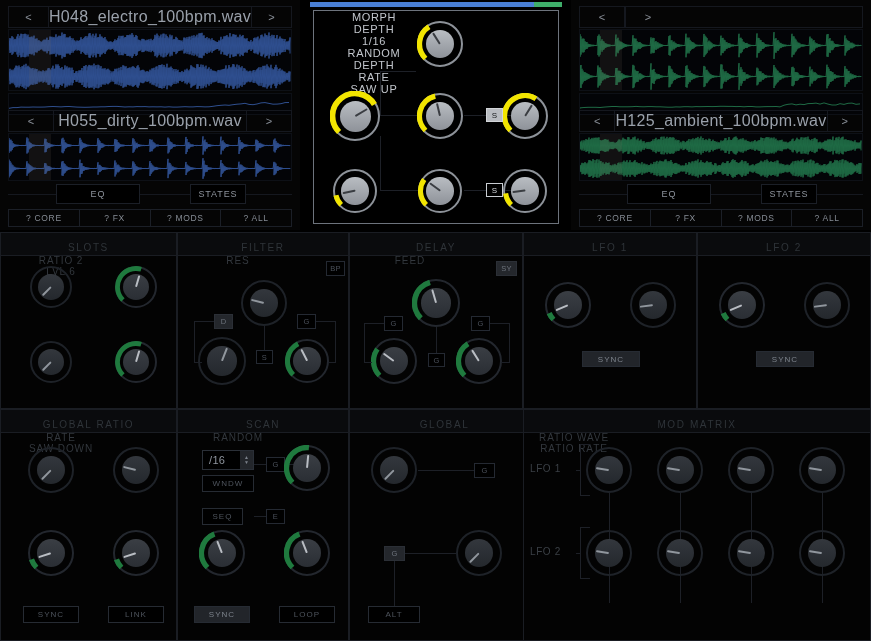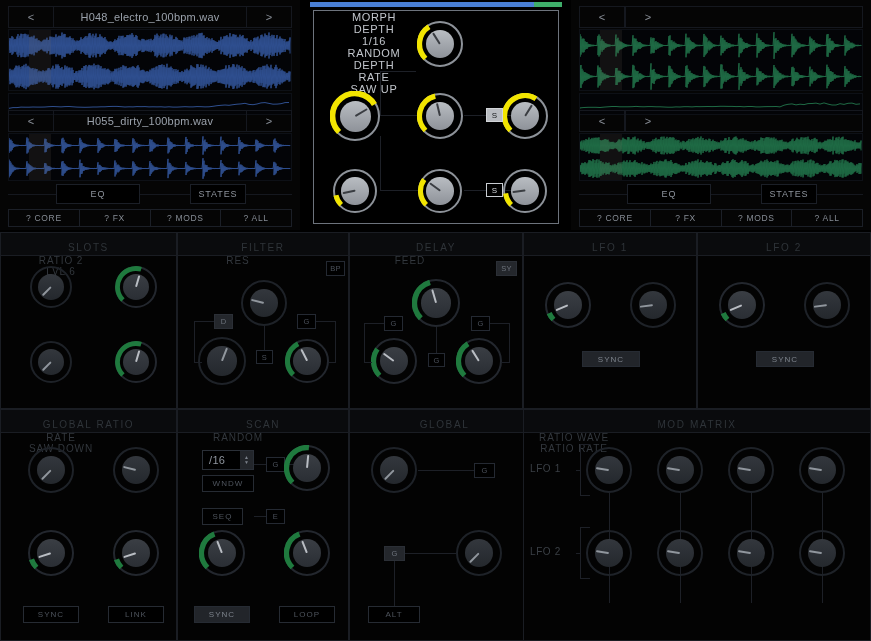--- a/index.html
+++ b/index.html
@@ -7,21 +7,21 @@
   #root{position:relative;width:871px;height:641px;background:#000;}
   .lbl{font-size:10px;letter-spacing:.09em;text-align:center;white-space:nowrap;}
 
   
   .browser{position:absolute;top:0;width:300px;height:230px;background:#050505;}
   .browser.left{left:0;}
   .browser.right{left:571px;}
   .navrow{position:absolute;left:8px;width:284px;height:22px;display:flex;border:1px solid #15181f;box-sizing:border-box;}
   .navbtn{width:44px;display:flex;align-items:center;justify-content:center;font-size:11px;color:#8a9099;border-right:1px solid #15181f;}
   .navbtn.r{border-right:none;border-left:1px solid #15181f;}
-  .navname{flex:1;display:flex;align-items:center;justify-content:center;font-size:11px;color:#9aa1ab;letter-spacing:.02em;}
+  .navname{flex:1;display:flex;align-items:center;justify-content:center;font-size:16px;color:#9aa1ab;letter-spacing:.02em;}
   .wavebox{position:absolute;left:8px;width:284px;overflow:hidden;background:#030407;border:1px solid #0d1016;box-sizing:border-box;}
   .wavebox svg{display:block;}
   .sel{position:absolute;top:0;bottom:0;background:rgba(120,110,95,.13);}
   .tabrow{position:absolute;left:8px;width:284px;height:20px;}
   .tabline{position:absolute;top:10px;left:0;right:0;height:1px;background:#15181f;}
   .tabbtn{position:absolute;top:0;height:20px;display:flex;align-items:center;justify-content:center;
           font-size:9px;letter-spacing:.1em;color:#8d939c;border:1px solid #1b1f27;background:#000;box-sizing:border-box;}
   .qrow{position:absolute;left:8px;width:284px;height:18px;display:flex;border:1px solid #1b1f27;box-sizing:border-box;}
   .qbtn{flex:1;display:flex;align-items:center;justify-content:center;font-size:8.5px;letter-spacing:.08em;color:#868c95;border-right:1px solid #1b1f27;}
   .qbtn:last-child{border-right:none;}
@@ -136,20 +136,21 @@
           <div class="sel" style="left: 20px; width: 22px;"></div>
         </div>
       </div>
       <div class="wavebox" style="top: 93px; height: 22px;">
         <svg width="282" height="20">
           <path d="M 0 14.399999999999999 L 0 13.9 L 4 13.5 L 8 13.3 L 12 13.3 L 16 13.3 L 20 13.5 L 24 13.1 L 28 12.8 L 32 12.5 L 36 12.5 L 40 12.8 L 44 12.8 L 48 12.8 L 52 12.7 L 56 12.4 L 60 12.7 L 64 12.8 L 68 12.6 L 72 12.6 L 76 12.8 L 80 12.8 L 84 13.0 L 88 13.2 L 92 13.2 L 96 12.9 L 100 13.0 L 104 12.7 L 108 12.7 L 112 12.9 L 116 12.6 L 120 12.7 L 124 12.6 L 128 12.5 L 132 12.6 L 136 12.5 L 140 12.3 L 144 12.3 L 148 12.4 L 152 12.4 L 156 12.6 L 160 12.5 L 164 12.8 L 168 12.5 L 172 12.5 L 176 12.9 L 180 12.9 L 184 12.7 L 188 12.6 L 192 12.6 L 196 12.5 L 200 12.9 L 204 11.2 L 208 10.3 L 212 9.9 L 216 10.9 L 220 10.2 L 224 10.6 L 228 9.6 L 232 9.5 L 236 9.1 L 240 10.1 L 244 8.9 L 248 10.1 L 252 11.0 L 256 11.0 L 260 9.7 L 264 10.4 L 268 9.3 L 272 9.1 L 276 10.3 L 280 9.9" stroke="#1f6b45" stroke-width="1" fill="none"></path>
         </svg>
       </div>
       <div class="navrow" style="top: 110px;">
         <div class="navbtn">&lt;</div>
+        <div class="navname">H125_ambient_100bpm.wav</div>
         <div class="navbtn r">&gt;</div>
       </div>
       <div class="wavebox" style="top: 133px; height: 48px;">
         <div style="position: relative;">
           <svg width="282" height="23">
             <path d="M 0 11.5 L 0 8.165320410507874 L 0 14.834679589492126 L 1 7.450706712801286 L 1 15.549293287198715 L 2 6.486201394078018 L 2 16.513798605921984 L 3 8.416132594820532 L 3 14.583867405179468 L 4 6.151379301444545 L 4 16.848620698555454 L 5 7.1285167096143764 L 5 15.871483290385623 L 6 5.096531333417258 L 6 17.903468666582743 L 7 5.742382364186623 L 7 17.257617635813375 L 8 5.872455122546346 L 8 17.127544877453655 L 9 3.5352073843912875 L 9 19.46479261560871 L 10 5.873916697477468 L 10 17.12608330252253 L 11 4.9392727505542116 L 11 18.06072724944579 L 12 3.9031626118460014 L 12 19.096837388154 L 13 5.044274929162011 L 13 17.95572507083799 L 14 3.721416212405564 L 14 19.278583787594435 L 15 4.011919316499188 L 15 18.98808068350081 L 16 3.5541803742551954 L 16 19.445819625744804 L 17 4.114338860480671 L 17 18.88566113951933 L 18 3.586661364616301 L 18 19.4133386353837 L 19 3.4250396891154313 L 19 19.57496031088457 L 20 5.973284692034634 L 20 17.026715307965368 L 21 6.505450562302096 L 21 16.494549437697906 L 22 6.549621964669467 L 22 16.450378035330534 L 23 5.897523320303512 L 23 17.102476679696487 L 24 5.757202939918304 L 24 17.242797060081696 L 25 5.0327869067352236 L 25 17.967213093264775 L 26 5.355098917137651 L 26 17.644901082862347 L 27 6.037446562288417 L 27 16.962553437711584 L 28 5.66523350684606 L 28 17.33476649315394 L 29 7.516688156809311 L 29 15.48331184319069 L 30 8.561764317268464 L 30 14.438235682731536 L 31 7.854997911633189 L 31 15.14500208836681 L 32 7.992191538778557 L 32 15.007808461221444 L 33 7.790225835958151 L 33 15.20977416404185 L 34 8.413500373527665 L 34 14.586499626472335 L 35 9.107360726362941 L 35 13.892639273637059 L 36 8.578117865937331 L 36 14.421882134062669 L 37 8.013355540019257 L 37 14.986644459980743 L 38 6.697276429244451 L 38 16.30272357075555 L 39 5.446081393998431 L 39 17.55391860600157 L 40 5.757940795552369 L 40 17.24205920444763 L 41 7.45257287026275 L 41 15.547427129737251 L 42 5.812037103242309 L 42 17.18796289675769 L 43 3.698163177804113 L 43 19.301836822195888 L 44 4.7588802615296375 L 44 18.241119738470363 L 45 5.238531564330717 L 45 17.761468435669283 L 46 5.595359550909193 L 46 17.404640449090806 L 47 6.314096721321187 L 47 16.685903278678815 L 48 2.998492068126751 L 48 20.00150793187325 L 49 3.3615454987783515 L 49 19.63845450122165 L 50 6.271100518540488 L 50 16.728899481459514 L 51 5.344421236709423 L 51 17.655578763290578 L 52 5.462219244275451 L 52 17.537780755724548 L 53 3.3543326509703455 L 53 19.645667349029655 L 54 3.6288313503194294 L 54 19.37116864968057 L 55 2.5851338700145305 L 55 20.41486612998547 L 56 5.4827348137952345 L 56 17.517265186204767 L 57 6.336511748822983 L 57 16.663488251177018 L 58 4.511021613995453 L 58 18.488978386004547 L 59 6.7440011808519165 L 59 16.255998819148083 L 60 6.666970159412239 L 60 16.333029840587763 L 61 5.4938504488944675 L 61 17.506149551105533 L 62 7.23409631605561 L 62 15.76590368394439 L 63 8.634433858990208 L 63 14.365566141009792 L 64 7.0871563063279925 L 64 15.912843693672007 L 65 8.632623337051035 L 65 14.367376662948965 L 66 9.300886559137405 L 66 13.699113440862595 L 67 7.939835392431117 L 67 15.060164607568883 L 68 8.37534391897949 L 68 14.62465608102051 L 69 7.8706123060011315 L 69 15.129387693998869 L 70 8.435265761955819 L 70 14.564734238044181 L 71 7.569536562162107 L 71 15.430463437837894 L 72 7.000416703186288 L 72 15.99958329681371 L 73 5.446900424423777 L 73 17.553099575576223 L 74 6.998823124032204 L 74 16.001176875967797 L 75 4.968278767117794 L 75 18.031721232882205 L 76 3.7983160345065947 L 76 19.201683965493405 L 77 6.18792438250915 L 77 16.812075617490848 L 78 5.389731372861772 L 78 17.61026862713823 L 79 5.211170820362463 L 79 17.78882917963754 L 80 5.8082470326116615 L 80 17.19175296738834 L 81 2.932133979260634 L 81 20.067866020739366 L 82 2.7027385105991026 L 82 20.297261489400896 L 83 5.954791018149113 L 83 17.045208981850887 L 84 2.605136690446825 L 84 20.394863309553173 L 85 4.623364782414722 L 85 18.376635217585278 L 86 4.563397565228758 L 86 18.436602434771242 L 87 2.841726291362045 L 87 20.158273708637957 L 88 5.051199766983614 L 88 17.948800233016385 L 89 3.813271691091896 L 89 19.186728308908105 L 90 3.0521687982435672 L 90 19.947831201756433 L 91 3.43035564703089 L 91 19.56964435296911 L 92 4.181885404131317 L 92 18.818114595868682 L 93 3.1744113175100743 L 93 19.825588682489926 L 94 3.856090636401107 L 94 19.143909363598894 L 95 6.319571787690799 L 95 16.680428212309202 L 96 5.516743952954889 L 96 17.48325604704511 L 97 6.818499167991631 L 97 16.181500832008368 L 98 5.963000249595538 L 98 17.036999750404462 L 99 6.37209579687513 L 99 16.62790420312487 L 100 8.93644611599527 L 100 14.06355388400473 L 101 7.762853950886004 L 101 15.237146049113996 L 102 9.24152019305179 L 102 13.75847980694821 L 103 6.839770039265945 L 103 16.160229960734057 L 104 7.262284678919263 L 104 15.737715321080737 L 105 8.419473091696277 L 105 14.580526908303723 L 106 8.243459784716501 L 106 14.756540215283499 L 107 6.886875787146225 L 107 16.113124212853776 L 108 6.68792736866033 L 108 16.31207263133967 L 109 5.0612895821945605 L 109 17.93871041780544 L 110 7.6071267215728895 L 110 15.39287327842711 L 111 5.360082169259506 L 111 17.639917830740494 L 112 5.641840356769111 L 112 17.358159643230888 L 113 4.37041940545294 L 113 18.62958059454706 L 114 6.226589893409355 L 114 16.773410106590646 L 115 4.902667191923016 L 115 18.097332808076985 L 116 3.8997905112307896 L 116 19.10020948876921 L 117 4.285245595223521 L 117 18.71475440477648 L 118 2.9188894265533616 L 118 20.081110573446637 L 119 5.54631839171216 L 119 17.45368160828784 L 120 4.233070003581875 L 120 18.766929996418124 L 121 2.4684258255345295 L 121 20.53157417446547 L 122 6.1579346261812 L 122 16.842065373818798 L 123 4.07530735051031 L 123 18.92469264948969 L 124 5.95099666731264 L 124 17.04900333268736 L 125 6.441668561613111 L 125 16.55833143838689 L 126 5.246664312741495 L 126 17.753335687258506 L 127 5.95069662392531 L 127 17.04930337607469 L 128 6.814127007233674 L 128 16.185872992766328 L 129 4.652433645757362 L 129 18.347566354242637 L 130 5.136128572244086 L 130 17.863871427755914 L 131 7.296051012027422 L 131 15.703948987972577 L 132 7.268505572851342 L 132 15.731494427148657 L 133 5.718056208148676 L 133 17.281943791851326 L 134 7.1251019997094005 L 134 15.8748980002906 L 135 7.087998387071049 L 135 15.91200161292895 L 136 8.152803520384985 L 136 14.847196479615015 L 137 7.675714724814041 L 137 15.324285275185959 L 138 8.794154348606515 L 138 14.205845651393485 L 139 8.175948764171581 L 139 14.824051235828419 L 140 8.855116917760062 L 140 14.144883082239938 L 141 6.451900113821032 L 141 16.548099886178967 L 142 7.463925901041163 L 142 15.536074098958837 L 143 6.7372944185188555 L 143 16.262705581481143 L 144 6.3651720707243555 L 144 16.634827929275644 L 145 4.210748295899408 L 145 18.789251704100593 L 146 4.21263880284121 L 146 18.78736119715879 L 147 6.687808291770325 L 147 16.312191708229676 L 148 6.061069349861951 L 148 16.938930650138047 L 149 3.0656431943106845 L 149 19.934356805689315 L 150 5.759315543040544 L 150 17.240684456959457 L 151 6.05923015108137 L 151 16.94076984891863 L 152 6.096489359006243 L 152 16.90351064099376 L 153 4.620621461048336 L 153 18.379378538951663 L 154 3.469881868589761 L 154 19.53011813141024 L 155 2.838269856840208 L 155 20.161730143159794 L 156 2.5239708463996973 L 156 20.4760291536003 L 157 3.8991960021126024 L 157 19.100803997887397 L 158 6.250636314442633 L 158 16.749363685557366 L 159 5.584747146230241 L 159 17.415252853769758 L 160 5.542779209214779 L 160 17.45722079078522 L 161 4.701642234259863 L 161 18.298357765740136 L 162 5.833425651695752 L 162 17.16657434830425 L 163 4.213266368830214 L 163 18.786733631169785 L 164 5.715399876266727 L 164 17.284600123733274 L 165 6.905578764487112 L 165 16.09442123551289 L 166 5.776216618535064 L 166 17.223783381464937 L 167 6.946035396043681 L 167 16.05396460395632 L 168 7.160804060066695 L 168 15.839195939933305 L 169 7.64829453383883 L 169 15.351705466161171 L 170 7.864981197933814 L 170 15.135018802066186 L 171 8.331780120882762 L 171 14.668219879117238 L 172 7.314138493841329 L 172 15.68586150615867 L 173 8.622937474659066 L 173 14.377062525340934 L 174 7.096913722465195 L 174 15.903086277534804 L 175 5.977838896520996 L 175 17.022161103479004 L 176 7.470862346450552 L 176 15.529137653549448 L 177 7.673449983336845 L 177 15.326550016663155 L 178 6.634801476621263 L 178 16.365198523378737 L 179 6.289340099512955 L 179 16.710659900487045 L 180 6.0592167584178664 L 180 16.940783241582132 L 181 3.4349519543164178 L 181 19.565048045683582 L 182 3.968084031776062 L 182 19.031915968223938 L 183 4.033292770745327 L 183 18.966707229254673 L 184 6.818261055656163 L 184 16.181738944343838 L 185 4.226400380436945 L 185 18.773599619563054 L 186 3.435748147056426 L 186 19.564251852943574 L 187 3.001995649099486 L 187 19.998004350900516 L 188 3.6192440196347686 L 188 19.38075598036523 L 189 3.293123857307288 L 189 19.706876142692714 L 190 5.054640470374558 L 190 17.945359529625442 L 191 3.6953219304393308 L 191 19.30467806956067 L 192 3.7993606453831914 L 192 19.200639354616808 L 193 5.3186969590762585 L 193 17.68130304092374 L 194 3.426080888110336 L 194 19.573919111889666 L 195 5.667988607477879 L 195 17.33201139252212 L 196 4.64825120571143 L 196 18.351748794288568 L 197 6.563252962337569 L 197 16.436747037662432 L 198 6.441823960152718 L 198 16.558176039847282 L 199 7.333950407108369 L 199 15.666049592891632 L 200 6.066295665066857 L 200 16.933704334933143 L 201 6.484996162173869 L 201 16.515003837826132 L 202 5.764182317211576 L 202 17.235817682788422 L 203 7.767998138209147 L 203 15.232001861790852 L 204 7.625192069526461 L 204 15.374807930473539 L 205 8.251845834565042 L 205 14.748154165434958 L 206 7.702788424934061 L 206 15.297211575065939 L 207 8.432269100021525 L 207 14.567730899978475 L 208 8.981338796451446 L 208 14.018661203548554 L 209 8.18142994638716 L 209 14.81857005361284 L 210 7.4476238430166735 L 210 15.552376156983327 L 211 7.246774976138098 L 211 15.753225023861901 L 212 5.430737871684287 L 212 17.569262128315714 L 213 4.652535636536133 L 213 18.347464363463867 L 214 7.281199809627407 L 214 15.718800190372594 L 215 6.870523126839027 L 215 16.129476873160975 L 216 5.596300766828986 L 216 17.403699233171015 L 217 3.746296477882904 L 217 19.253703522117096 L 218 5.0291306956020705 L 218 17.97086930439793 L 219 6.082608707800613 L 219 16.917391292199387 L 220 5.405072067164298 L 220 17.594927932835702 L 221 3.391159368857698 L 221 19.6088406311423 L 222 3.3450986798934963 L 222 19.654901320106504 L 223 5.925745682909736 L 223 17.074254317090265 L 224 3.5111531472040065 L 224 19.488846852795994 L 225 3.8882469388833183 L 225 19.11175306111668 L 226 3.1800571810366307 L 226 19.81994281896337 L 227 5.338537341398246 L 227 17.661462658601753 L 228 2.6292646462128317 L 228 20.37073535378717 L 229 5.219271034645791 L 229 17.780728965354207 L 230 6.2039755505031655 L 230 16.796024449496834 L 231 6.530100071875796 L 231 16.469899928124203 L 232 4.968806986279366 L 232 18.031193013720635 L 233 7.079358123499038 L 233 15.920641876500962 L 234 4.530103040409543 L 234 18.469896959590457 L 235 3.849657433700754 L 235 19.150342566299244 L 236 5.307022270322328 L 236 17.692977729677672 L 237 5.386447650027518 L 237 17.613552349972483 L 238 8.290886813692776 L 238 14.709113186307224 L 239 8.762133061147729 L 239 14.237866938852271 L 240 7.761638755203396 L 240 15.238361244796604 L 241 8.511926787256408 L 241 14.488073212743592 L 242 9.349873728611405 L 242 13.650126271388595 L 243 8.313319962004947 L 243 14.686680037995053 L 244 7.843673201841752 L 244 15.156326798158247 L 245 6.64868673318612 L 245 16.35131326681388 L 246 6.941382130311414 L 246 16.058617869688586 L 247 6.5789299623017605 L 247 16.42107003769824 L 248 5.251477466429037 L 248 17.748522533570963 L 249 5.989912670820725 L 249 17.010087329179274 L 250 5.1099704767675 L 250 17.8900295232325 L 251 5.866714947518945 L 251 17.133285052481057 L 252 5.896147108821892 L 252 17.103852891178107 L 253 2.5644421674062077 L 253 20.435557832593794 L 254 6.465651371030866 L 254 16.534348628969134 L 255 6.412129467044892 L 255 16.587870532955108 L 256 3.679397179792435 L 256 19.320602820207565 L 257 3.4121568231492265 L 257 19.587843176850775 L 258 5.045332965394472 L 258 17.954667034605528 L 259 2.785058596298004 L 259 20.214941403701996 L 260 6.0209050869425695 L 260 16.97909491305743 L 261 4.23531485244737 L 261 18.76468514755263 L 262 3.163035835508799 L 262 19.8369641644912 L 263 2.6849603335972887 L 263 20.31503966640271 L 264 5.75205836450399 L 264 17.24794163549601 L 265 5.520603954791234 L 265 17.479396045208766 L 266 5.31763829964675 L 266 17.68236170035325 L 267 6.1612384605735775 L 267 16.83876153942642 L 268 6.09172398130646 L 268 16.90827601869354 L 269 6.11547648740352 L 269 16.88452351259648 L 270 7.1299640038286345 L 270 15.870035996171366 L 271 6.4536398263875565 L 271 16.54636017361244 L 272 7.349472816690499 L 272 15.650527183309501 L 273 7.447190801014408 L 273 15.552809198985592 L 274 8.184333036325047 L 274 14.815666963674953 L 275 6.329422765879946 L 275 16.670577234120053 L 276 8.196326919472012 L 276 14.803673080527988 L 277 8.808633041883514 L 277 14.191366958116486 L 278 8.483040002785488 L 278 14.516959997214512 L 279 8.913832792165792 L 279 14.086167207834208 L 280 8.274310226596203 L 280 14.725689773403797 L 281 6.556700385021432 L 281 16.443299614978567" stroke="#1f6b45" stroke-width="1" fill="none"></path>
           </svg>
           <svg width="282" height="23">
             <path d="M 0 11.5 L 0 8.688358479757522 L 0 14.311641520242478 L 1 7.861546263464222 L 1 15.138453736535778 L 2 5.810982258168572 L 2 17.189017741831428 L 3 6.29921304674882 L 3 16.700786953251182 L 4 6.304393731958734 L 4 16.695606268041267 L 5 5.109788912361918 L 5 17.890211087638082 L 6 6.167879481914847 L 6 16.832120518085155 L 7 7.212258476105241 L 7 15.78774152389476 L 8 5.60858067170795 L 8 17.391419328292052 L 9 3.0738114135327574 L 9 19.92618858646724 L 10 3.1965996617850028 L 10 19.803400338215 L 11 3.8849657898082217 L 11 19.11503421019178 L 12 4.581890336328212 L 12 18.41810966367179 L 13 2.0725901456598255 L 13 20.927409854340176 L 14 3.059152154785089 L 14 19.94084784521491 L 15 6.115917017241276 L 15 16.884082982758724 L 16 3.157678267037795 L 16 19.842321732962205 L 17 2.243386609758325 L 17 20.756613390241675 L 18 6.095593930087426 L 18 16.904406069912575 L 19 2.560144970186565 L 19 20.439855029813437 L 20 4.2606717519173225 L 20 18.73932824808268 L 21 4.158698220058251 L 21 18.841301779941748 L 22 6.459963753448645 L 22 16.540036246551356 L 23 5.258402076144742 L 23 17.74159792385526 L 24 6.72378914717729 L 24 16.27621085282271 L 25 7.097323050824277 L 25 15.902676949175724 L 26 5.314506400974968 L 26 17.685493599025033 L 27 6.010953097508291 L 27 16.989046902491708 L 28 6.1391615019655035 L 28 16.860838498034497 L 29 5.619133247975903 L 29 17.380866752024097 L 30 8.053930296567103 L 30 14.946069703432897 L 31 8.331767085032164 L 31 14.668232914967836 L 32 8.875109755620967 L 32 14.124890244379033 L 33 7.608372383595821 L 33 15.391627616404179 L 34 8.425250109223867 L 34 14.574749890776133 L 35 6.88804497808593 L 35 16.11195502191407 L 36 7.897937468803239 L 36 15.102062531196761 L 37 8.429326967474017 L 37 14.570673032525983 L 38 6.0909886594262 L 38 16.909011340573798 L 39 5.529085477452513 L 39 17.47091452254749 L 40 6.978874071989961 L 40 16.02112592801004 L 41 5.390790216512153 L 41 17.60920978348785 L 42 7.257678227129023 L 42 15.742321772870977 L 43 4.789059416133417 L 43 18.210940583866584 L 44 3.6135809622563118 L 44 19.38641903774369 L 45 5.209409172030433 L 45 17.790590827969567 L 46 4.67060208833179 L 46 18.32939791166821 L 47 3.1876222390359867 L 47 19.81237776096401 L 48 5.644958185927408 L 48 17.355041814072592 L 49 5.295881616177363 L 49 17.70411838382264 L 50 3.1898825900891197 L 50 19.81011740991088 L 51 5.6101905333934825 L 51 17.38980946660652 L 52 5.2173722981579695 L 52 17.78262770184203 L 53 5.6710349056922595 L 53 17.32896509430774 L 54 4.282179914193832 L 54 18.717820085806167 L 55 3.113994245311563 L 55 19.886005754688437 L 56 5.540955530677722 L 56 17.45904446932228 L 57 5.263404996975647 L 57 17.73659500302435 L 58 6.491800933933733 L 58 16.50819906606627 L 59 6.203495456253701 L 59 16.7965045437463 L 60 6.559451768464737 L 60 16.440548231535264 L 61 7.715458205516498 L 61 15.284541794483502 L 62 5.112048841038243 L 62 17.887951158961755 L 63 7.649147360669895 L 63 15.350852639330105 L 64 6.579365131708733 L 64 16.420634868291266 L 65 6.81636688750707 L 65 16.18363311249293 L 66 8.007487736519545 L 66 14.992512263480455 L 67 7.25624199793891 L 67 15.743758002061089 L 68 8.44210549352869 L 68 14.55789450647131 L 69 8.068151487443734 L 69 14.931848512556266 L 70 7.931760929055987 L 70 15.068239070944013 L 71 6.519227278597435 L 71 16.480772721402566 L 72 7.578173675286232 L 72 15.421826324713768 L 73 7.078171285385647 L 73 15.921828714614353 L 74 4.906106248101123 L 74 18.093893751898875 L 75 6.759522913453318 L 75 16.240477086546683 L 76 4.81685252336394 L 76 18.18314747663606 L 77 3.8808254005472174 L 77 19.119174599452784 L 78 6.935152524993703 L 78 16.064847475006296 L 79 4.7330300847265105 L 79 18.26696991527349 L 80 3.6582961347988867 L 80 19.34170386520111 L 81 4.320807656802251 L 81 18.679192343197748 L 82 4.222732949534298 L 82 18.777267050465703 L 83 4.9448839618203895 L 83 18.055116038179612 L 84 4.380360701521373 L 84 18.619639298478628 L 85 2.681930688887327 L 85 20.318069311112673 L 86 2.47342274976614 L 86 20.52657725023386 L 87 4.195472164923782 L 87 18.804527835076218 L 88 5.6075463224124364 L 88 17.392453677587564 L 89 4.006379800065399 L 89 18.9936201999346 L 90 5.151883291699667 L 90 17.84811670830033 L 91 3.0005171235940544 L 91 19.999482876405946 L 92 5.120477069541428 L 92 17.87952293045857 L 93 6.929347104343573 L 93 16.070652895656426 L 94 6.7270047387269996 L 94 16.272995261273 L 95 6.015351693309486 L 95 16.984648306690513 L 96 5.907059309979576 L 96 17.092940690020423 L 97 6.549956477107613 L 97 16.450043522892386 L 98 7.583803044223032 L 98 15.416196955776968 L 99 7.2993371575254375 L 99 15.700662842474562 L 100 8.290239264751435 L 100 14.709760735248565 L 101 8.915306727133977 L 101 14.084693272866023 L 102 8.546361211803827 L 102 14.453638788196173 L 103 8.39888610919609 L 103 14.60111389080391 L 104 8.880316031227185 L 104 14.119683968772815 L 105 8.3991455838388 L 105 14.6008544161612 L 106 6.029386867260429 L 106 16.970613132739572 L 107 7.924947801012511 L 107 15.075052198987489 L 108 7.627016789559631 L 108 15.372983210440369 L 109 5.000389148706258 L 109 17.999610851293742 L 110 5.7397168351255035 L 110 17.260283164874497 L 111 6.765574582995768 L 111 16.234425417004232 L 112 4.479376439574006 L 112 18.520623560425996 L 113 4.466638560019235 L 113 18.533361439980766 L 114 6.289593232147311 L 114 16.71040676785269 L 115 3.8875013862034047 L 115 19.112498613796596 L 116 3.5478002354077534 L 116 19.452199764592248 L 117 4.493055542586451 L 117 18.50694445741355 L 118 2.3536412143925354 L 118 20.646358785607465 L 119 6.02752843927974 L 119 16.97247156072026 L 120 5.109170115601226 L 120 17.890829884398773 L 121 3.2532063387705694 L 121 19.746793661229432 L 122 5.388391394580473 L 122 17.611608605419526 L 123 5.228978816981339 L 123 17.77102118301866 L 124 5.8718077783075175 L 124 17.128192221692483 L 125 6.115644040040944 L 125 16.884355959959056 L 126 5.34243547213364 L 126 17.65756452786636 L 127 3.952383814653352 L 127 19.047616185346648 L 128 5.348930912766579 L 128 17.65106908723342 L 129 5.63495045920348 L 129 17.36504954079652 L 130 5.419322887661585 L 130 17.580677112338414 L 131 4.945355612933034 L 131 18.054644387066965 L 132 7.272044377871446 L 132 15.727955622128555 L 133 8.130708999736772 L 133 14.869291000263228 L 134 8.526890871240525 L 134 14.473109128759475 L 135 5.995850820421997 L 135 17.004149179578004 L 136 6.620403122444585 L 136 16.379596877555414 L 137 8.567425208366567 L 137 14.432574791633433 L 138 9.103539073978606 L 138 13.896460926021394 L 139 7.968416229744447 L 139 15.031583770255553 L 140 7.990402040103655 L 140 15.009597959896345 L 141 8.721383892263567 L 141 14.278616107736433 L 142 6.518720069160753 L 142 16.481279930839246 L 143 5.203329514779217 L 143 17.796670485220783 L 144 6.405231950769006 L 144 16.594768049230993 L 145 6.072196727583216 L 145 16.927803272416785 L 146 6.341207452712885 L 146 16.658792547287113 L 147 4.313256824098657 L 147 18.68674317590134 L 148 4.013958329011842 L 148 18.986041670988158 L 149 6.3283533987062395 L 149 16.67164660129376 L 150 6.159639161775798 L 150 16.8403608382242 L 151 4.866578727020737 L 151 18.133421272979263 L 152 3.1236840379852033 L 152 19.876315962014797 L 153 2.2041914901828257 L 153 20.795808509817174 L 154 3.8650406630258107 L 154 19.13495933697419 L 155 3.0324316726222964 L 155 19.967568327377705 L 156 4.975329949020451 L 156 18.024670050979548 L 157 5.284098659145091 L 157 17.71590134085491 L 158 6.19702964977358 L 158 16.80297035022642 L 159 5.902909225538904 L 159 17.097090774461094 L 160 5.409229461465529 L 160 17.59077053853447 L 161 4.541561910581218 L 161 18.45843808941878 L 162 3.0683209728135967 L 162 19.931679027186405 L 163 4.5266525907806665 L 163 18.473347409219333 L 164 6.654269834480248 L 164 16.345730165519754 L 165 4.152493010133374 L 165 18.847506989866627 L 166 4.463261583182687 L 166 18.536738416817315 L 167 6.688811726019085 L 167 16.311188273980914 L 168 5.923109917459445 L 168 17.076890082540555 L 169 8.351306068589343 L 169 14.648693931410657 L 170 9.070149029093646 L 170 13.929850970906354 L 171 8.184316033281014 L 171 14.815683966718986 L 172 7.731828666719981 L 172 15.26817133328002 L 173 7.292731339030499 L 173 15.7072686609695 L 174 8.374391932360545 L 174 14.625608067639455 L 175 8.677737800540887 L 175 14.322262199459113 L 176 7.010163013273897 L 176 15.989836986726104 L 177 6.665323284297011 L 177 16.33467671570299 L 178 6.3680894937093475 L 178 16.63191050629065 L 179 5.922807886333529 L 179 17.07719211366647 L 180 5.25615871667941 L 180 17.74384128332059 L 181 3.7575995962658766 L 181 19.242400403734123 L 182 4.564404127393098 L 182 18.435595872606903 L 183 5.583089194087392 L 183 17.416910805912607 L 184 4.5693397155906155 L 184 18.430660284409385 L 185 3.1620104689227375 L 185 19.837989531077262 L 186 5.353502963813532 L 186 17.646497036186467 L 187 2.443276548279705 L 187 20.556723451720295 L 188 3.898357895884211 L 188 19.10164210411579 L 189 5.800438067348658 L 189 17.199561932651342 L 190 5.001002636375644 L 190 17.998997363624355 L 191 4.2160428047995895 L 191 18.78395719520041 L 192 4.987375132866604 L 192 18.012624867133397 L 193 5.051906855815666 L 193 17.948093144184334 L 194 5.501569360458613 L 194 17.498430639541386 L 195 4.267692139402121 L 195 18.732307860597878 L 196 5.892984224411366 L 196 17.107015775588636 L 197 3.471459757809779 L 197 19.52854024219022 L 198 3.652245754502413 L 198 19.347754245497587 L 199 6.363320933806837 L 199 16.636679066193164 L 200 7.572758457215308 L 200 15.427241542784692 L 201 6.4567581792617625 L 201 16.54324182073824 L 202 7.331594046658242 L 202 15.668405953341757 L 203 7.076656884741143 L 203 15.923343115258856 L 204 7.6200973903439095 L 204 15.37990260965609 L 205 8.663522713327923 L 205 14.336477286672077 L 206 7.878841980731195 L 206 15.121158019268805 L 207 7.677153970790588 L 207 15.322846029209412 L 208 7.689386658242695 L 208 15.310613341757305 L 209 8.516461332168973 L 209 14.483538667831027 L 210 8.043427373960611 L 210 14.956572626039389 L 211 6.71497067528556 L 211 16.28502932471444 L 212 5.749134544862362 L 212 17.25086545513764 L 213 4.375811991054087 L 213 18.624188008945914 L 214 7.298438031753881 L 214 15.701561968246118 L 215 4.091199526591079 L 215 18.90880047340892 L 216 3.8111318056529244 L 216 19.188868194347076 L 217 5.591716041533287 L 217 17.40828395846671 L 218 3.4642042574887117 L 218 19.53579574251129 L 219 4.138664349295001 L 219 18.861335650704998 L 220 5.2121950094810225 L 220 17.78780499051898 L 221 3.2032872185093115 L 221 19.79671278149069 L 222 4.708702157523515 L 222 18.291297842476485 L 223 2.563730149288652 L 223 20.436269850711348 L 224 5.825919812601178 L 224 17.174080187398822 L 225 5.549700045244579 L 225 17.450299954755423 L 226 5.241668353402118 L 226 17.75833164659788 L 227 5.356215035372758 L 227 17.643784964627244 L 228 3.469326918196 L 228 19.530673081804 L 229 6.337624291408548 L 229 16.66237570859145 L 230 2.8387672200791645 L 230 20.161232779920837 L 231 2.6009472575758767 L 231 20.399052742424125 L 232 6.13100138717832 L 232 16.86899861282168 L 233 3.5184462610426213 L 233 19.48155373895738 L 234 4.1783644161991855 L 234 18.821635583800813 L 235 7.029710184635576 L 235 15.970289815364424 L 236 6.362147725093719 L 236 16.63785227490628 L 237 5.814850862747598 L 237 17.185149137252402 L 238 6.2045480259246615 L 238 16.795451974075338 L 239 7.954132943745474 L 239 15.045867056254526 L 240 7.652797392315005 L 240 15.347202607684995 L 241 8.9664190427496 L 241 14.0335809572504 L 242 8.153826817044967 L 242 14.846173182955033 L 243 8.496383051256485 L 243 14.503616948743515 L 244 7.09751796172005 L 244 15.902482038279949 L 245 7.065313771874615 L 245 15.934686228125386 L 246 8.755766839255463 L 246 14.244233160744537 L 247 7.714979507661981 L 247 15.285020492338019 L 248 7.261015965210816 L 248 15.738984034789183 L 249 6.4453517540513054 L 249 16.554648245948695 L 250 4.349875496905696 L 250 18.650124503094304 L 251 4.311638622299019 L 251 18.688361377700982 L 252 6.599514796867696 L 252 16.400485203132305 L 253 5.899978190595478 L 253 17.100021809404524 L 254 5.328266715998343 L 254 17.671733284001657 L 255 2.899235166071989 L 255 20.10076483392801 L 256 3.895260594928631 L 256 19.10473940507137 L 257 3.025073254672778 L 257 19.974926745327224 L 258 3.924503178011734 L 258 19.075496821988267 L 259 5.603137327096606 L 259 17.396862672903396 L 260 3.082775579843366 L 260 19.917224420156636 L 261 5.690811626874724 L 261 17.309188373125277 L 262 2.6042079454546787 L 262 20.39579205454532 L 263 2.3282477673761193 L 263 20.67175223262388 L 264 6.44884847288918 L 264 16.551151527110818 L 265 3.3365999200671705 L 265 19.663400079932828 L 266 3.414225028043406 L 266 19.585774971956596 L 267 4.621409462006483 L 267 18.378590537993517 L 268 4.602235269024098 L 268 18.3977647309759 L 269 6.070747761123201 L 269 16.9292522388768 L 270 5.705210647197616 L 270 17.294789352802383 L 271 5.1943731276670135 L 271 17.805626872332986 L 272 5.790452610118365 L 272 17.209547389881635 L 273 6.5387743215294005 L 273 16.461225678470598 L 274 7.715110258509643 L 274 15.284889741490357 L 275 8.509152884126232 L 275 14.490847115873768 L 276 8.852695780877955 L 276 14.147304219122045 L 277 7.072690598481124 L 277 15.927309401518876 L 278 8.04543732350903 L 278 14.95456267649097 L 279 6.110126461751234 L 279 16.889873538248764 L 280 5.982056070785924 L 280 17.017943929214077 L 281 6.249307214129 L 281 16.750692785871" stroke="#1f6b45" stroke-width="1" fill="none"></path>
           </svg>

